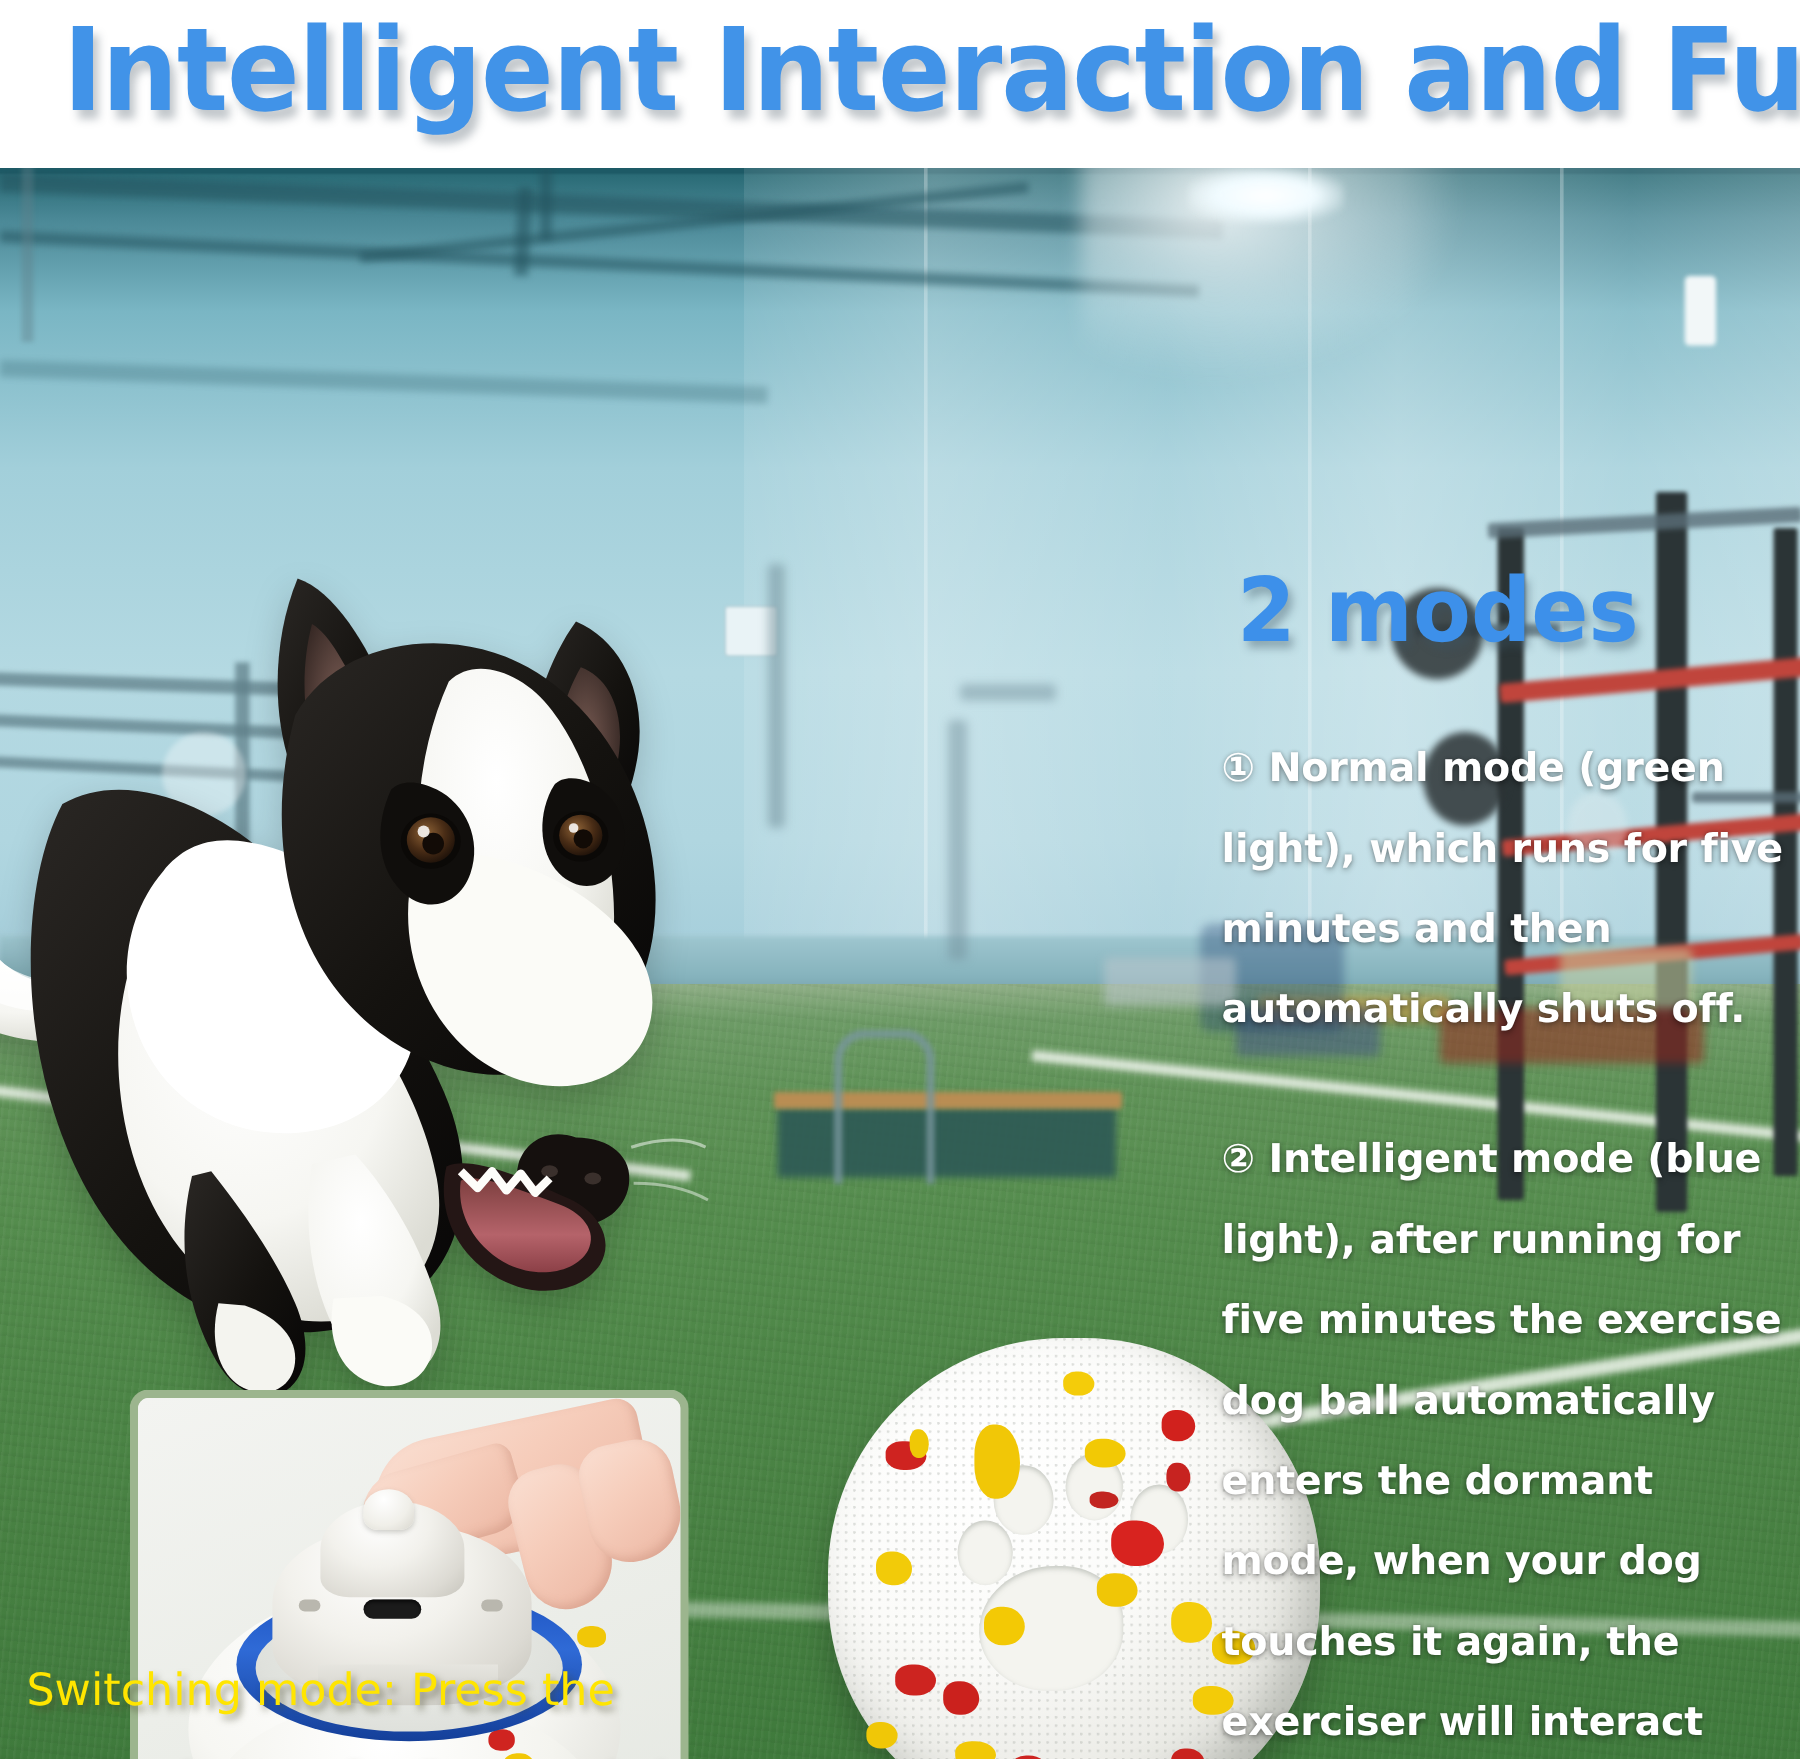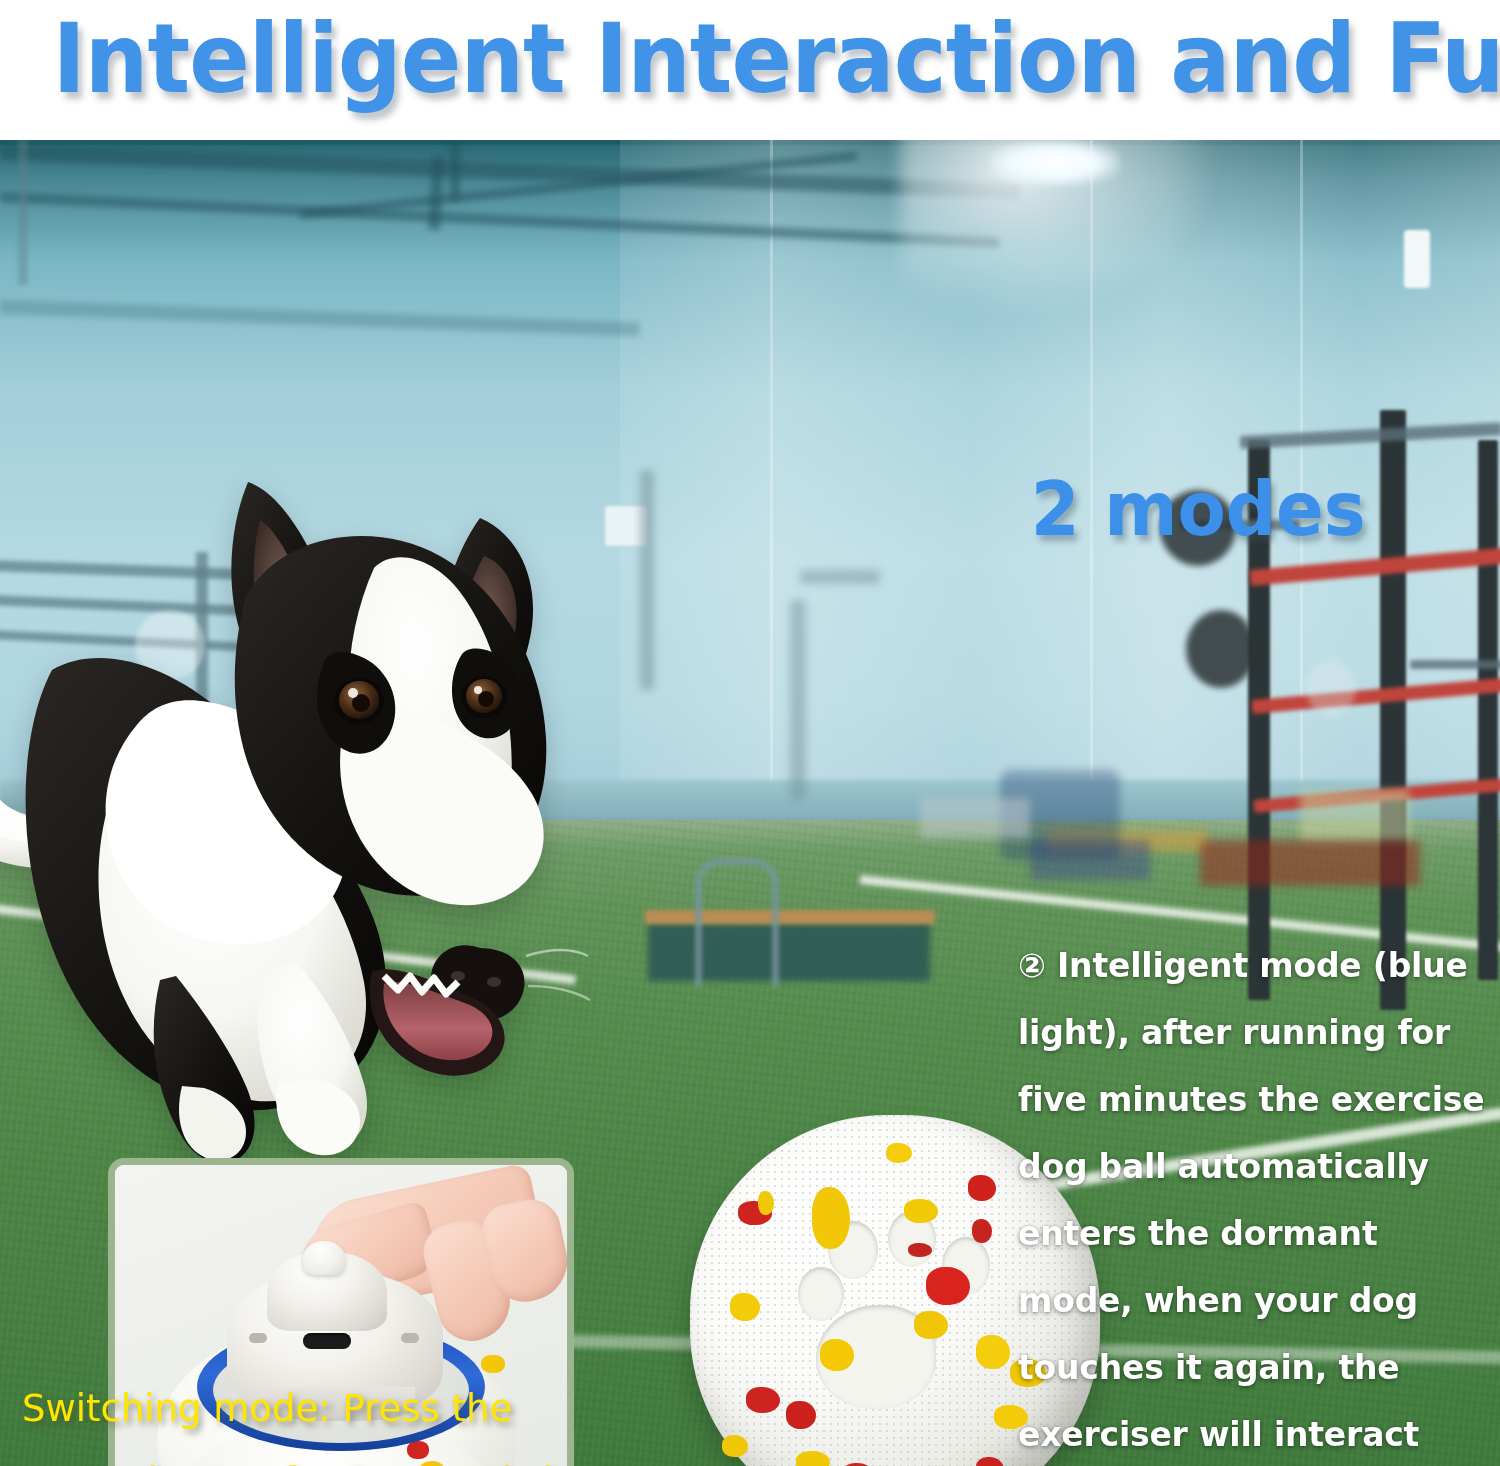--- a/index.html
+++ b/index.html
@@ -461,17 +461,18 @@
       <div class="module" style="left:112px;top:106px;width:216px;height:140px;border-radius:46% 46% 28% 28%;"></div>
       <div class="module" style="left:152px;top:86px;width:120px;height:80px;border-radius:50% 50% 20% 20%;"></div>
       <div style="position:absolute;left:188px;top:76px;width:42px;height:34px;border-radius:50% 50% 30% 30%;background:radial-gradient(ellipse at 40% 25%,#ffffff 0%,#f0efe9 60%,#d8d6ce 100%);box-shadow:0 2px 4px rgba(120,120,110,.35);"></div>
       <div style="position:absolute;left:188px;top:168px;width:48px;height:16px;border-radius:8px;background:#1b1b1b;box-shadow:inset 0 2px 3px rgba(0,0,0,.6);"></div>
       <div style="position:absolute;left:134px;top:168px;width:18px;height:10px;border-radius:5px;background:#b9b7ae;"></div>
       <div style="position:absolute;left:286px;top:168px;width:18px;height:10px;border-radius:5px;background:#b9b7ae;"></div>
       <div style="position:absolute;left:150px;top:222px;width:150px;height:34px;border-radius:0 0 40% 40%;background:linear-gradient(180deg,#e6e5df 0%,#cfcec7 100%);"></div>
     </div>
 
     <div id="modes-head">2 modes</div>
+    <div class="para" id="para1">① Normal mode (green light), which runs for five minutes and then automatically shuts off.</div>
     <div class="para" id="para2">② Intelligent mode (blue light), after running for five minutes the exercise dog ball automatically enters the dormant mode, when your dog touches it again, the exerciser will interact with your dog again.</div>
     <div id="caption">Switching mode: Press the power button for 3 seconds in blue light mode</div>
 
   </div>
 </div>
 
 </body></html>

